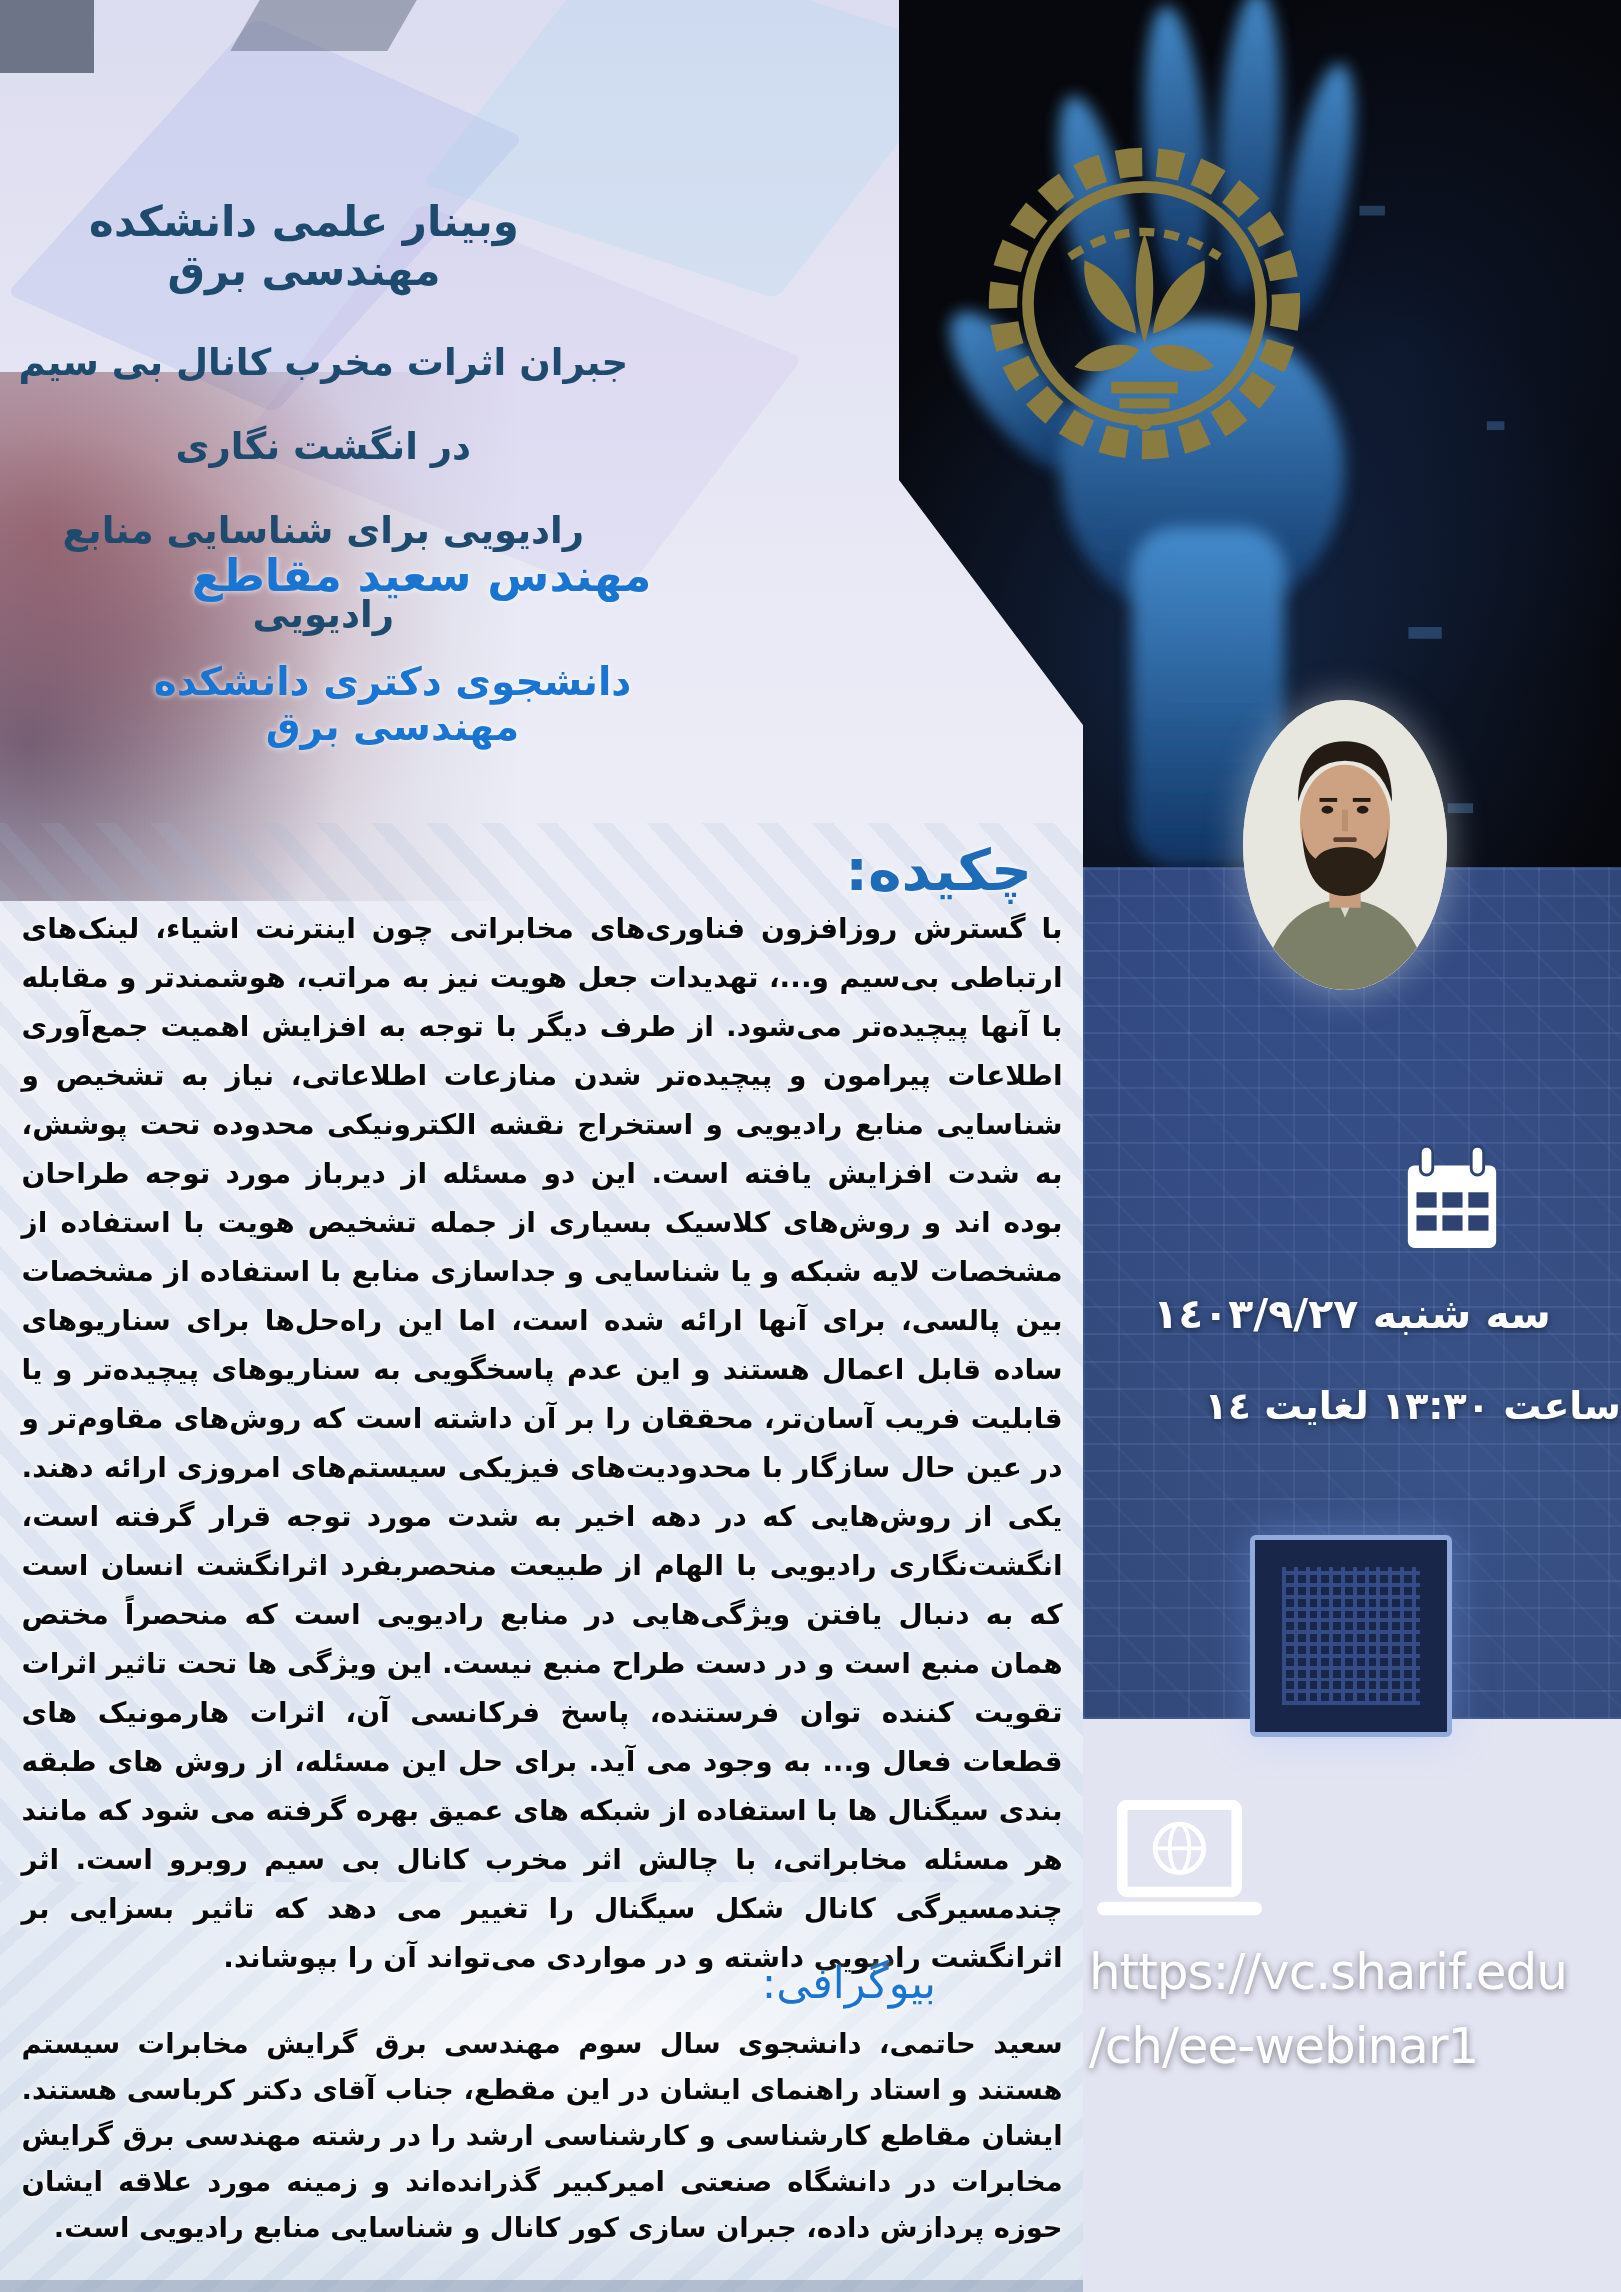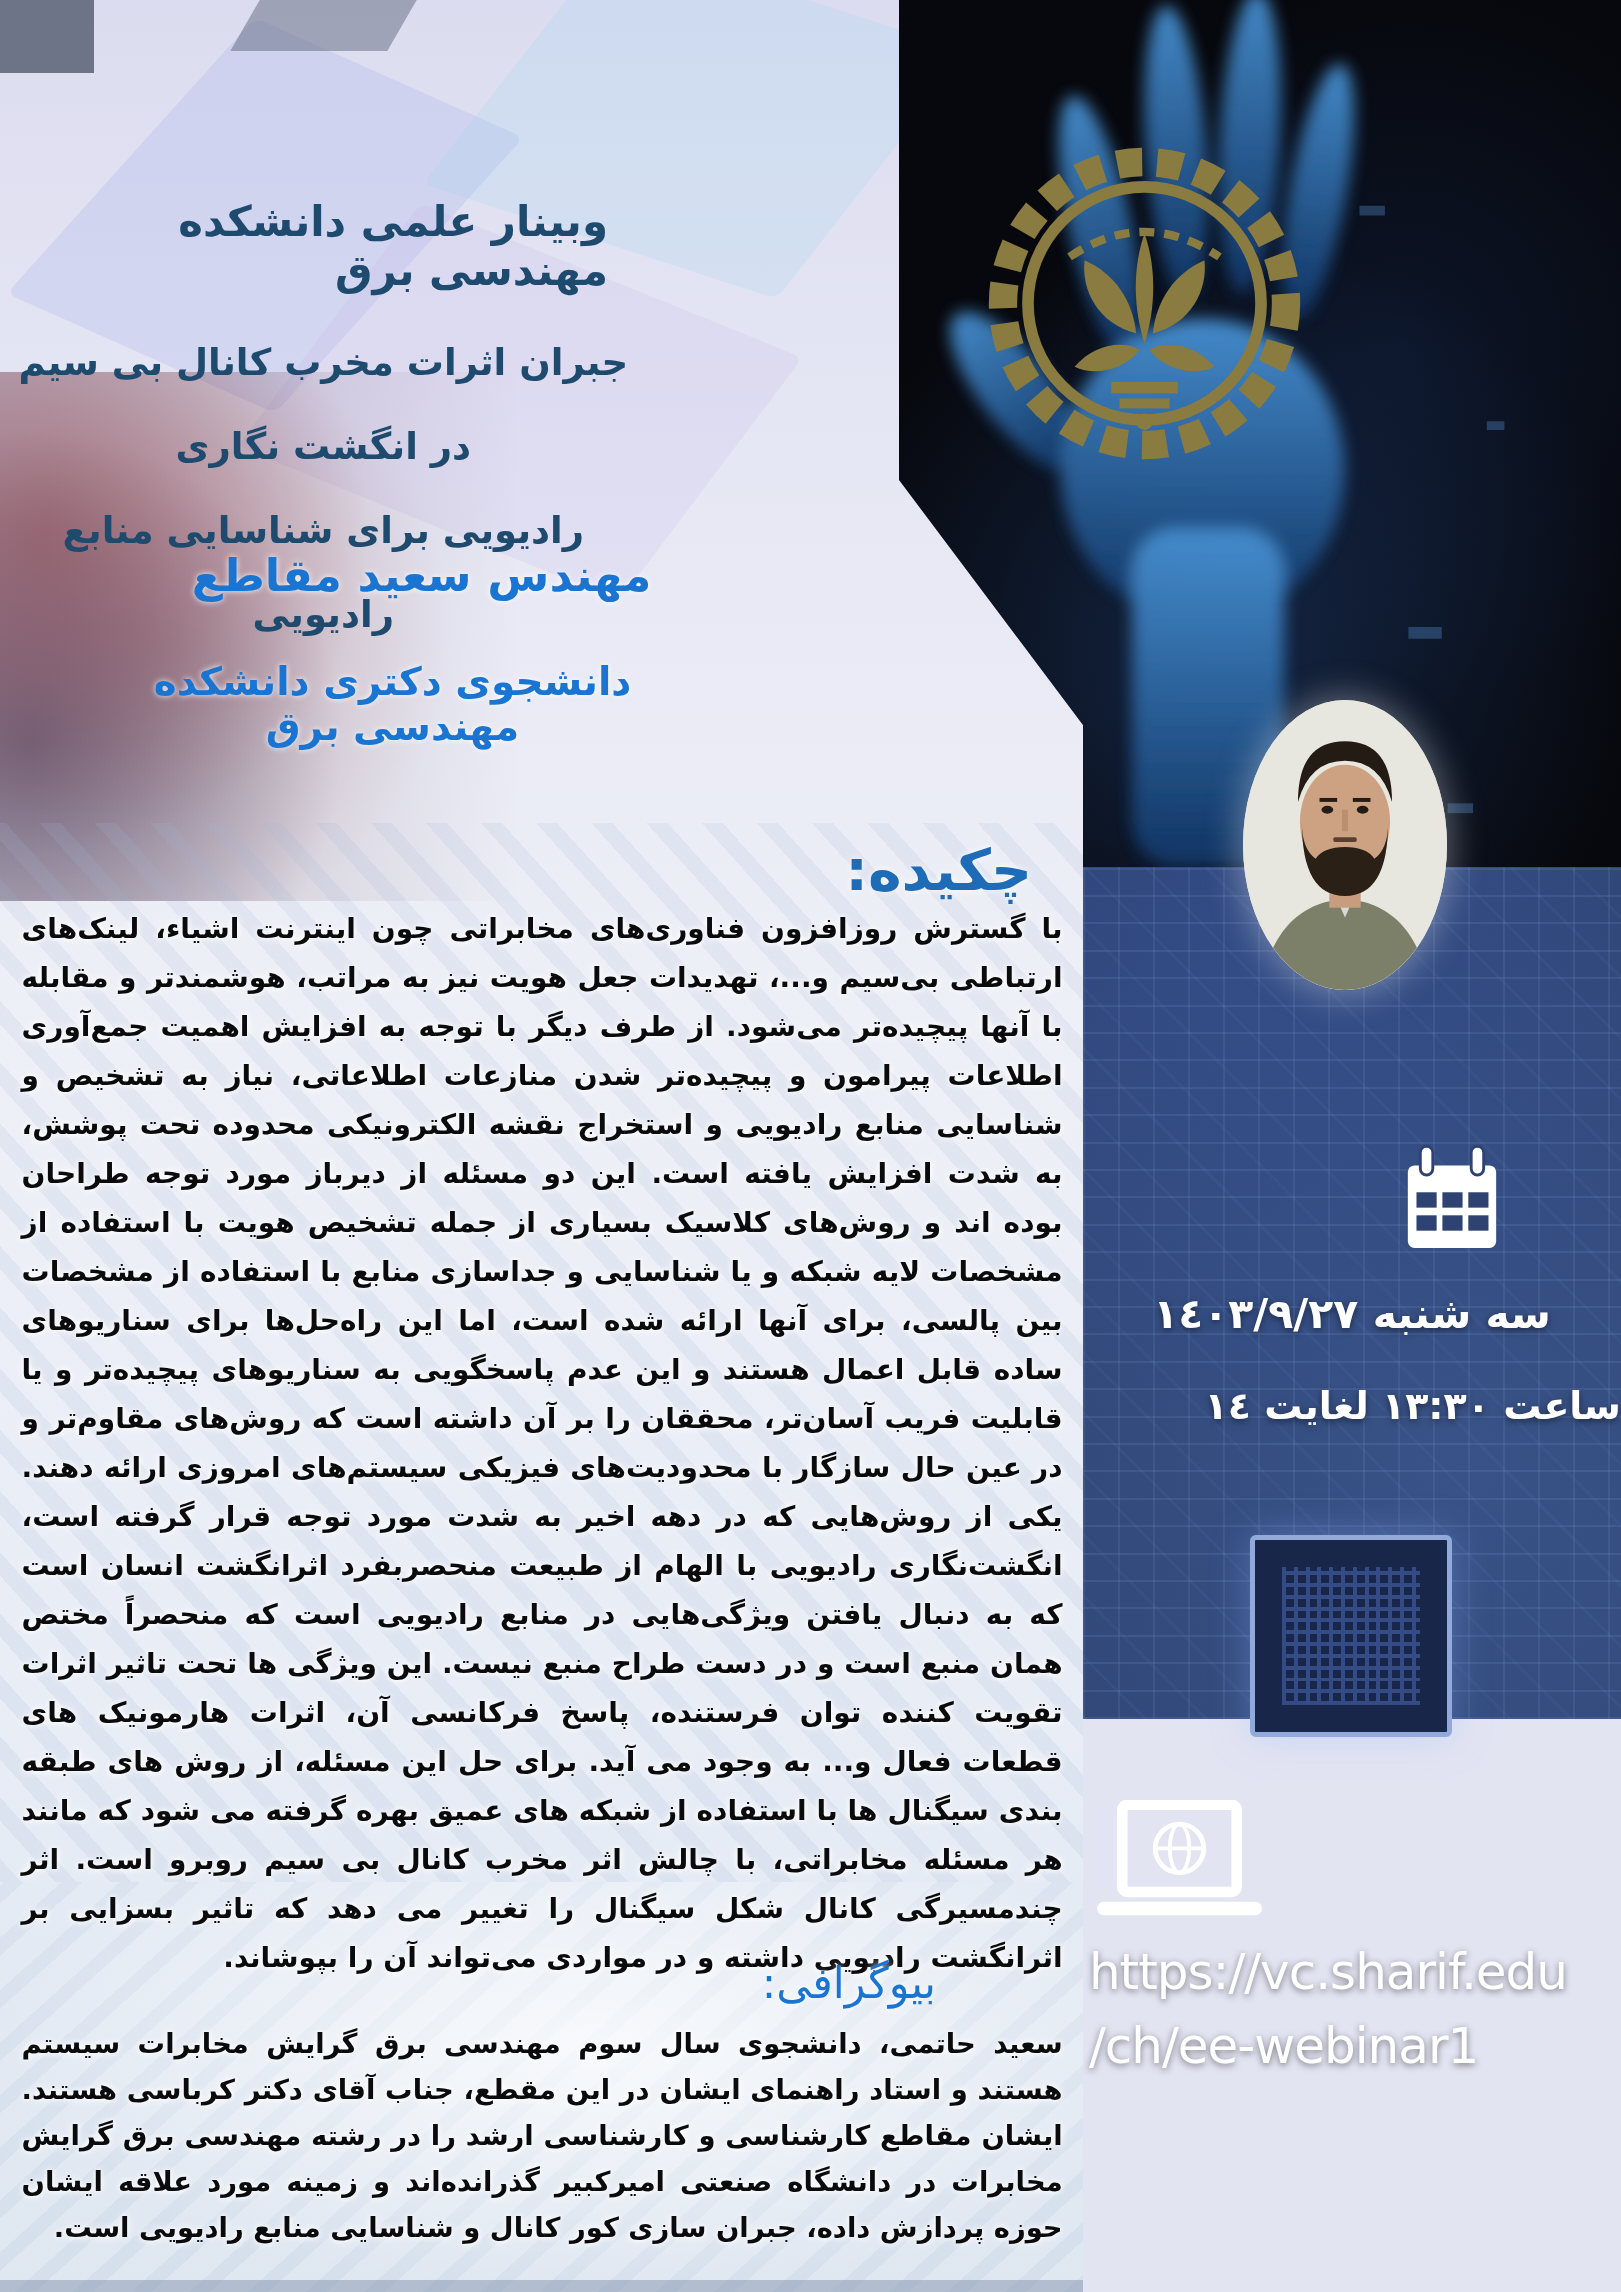--- a/index.html
+++ b/index.html
@@ -35,21 +35,21 @@
   .abstract-texture{
     position:absolute;left:0;top:823px;width:1083px;height:1059px;
     background:repeating-linear-gradient(48deg, rgba(160,180,212,.16) 0 15.7px, rgba(255,255,255,0) 15.7px 41px);
   }
   .bio-wash{position:absolute;left:0;top:1882px;width:1083px;height:411px;
     background:radial-gradient(ellipse at 55% 40%, rgba(255,255,255,.75), rgba(223,231,241,.1) 70%),
     repeating-linear-gradient(-42deg, rgba(150,175,205,.14) 0 13.7px, rgba(255,255,255,0) 13.7px 39px);}
   .bottom-strip{position:absolute;left:0;top:2280px;width:1083px;height:12.7px;background:#8d9bb4;opacity:.55;}
 
   .fa{direction:rtl;}
-  .poster-title{position:absolute;left:0;top:169px;width:608px;text-align:right;
+  .poster-title{position:absolute;left:0;top:169px;width:608px;text-align:center;
     font-size:42px;font-weight:bold;color:var(--title-navy);}
   .poster-subtitle{position:absolute;left:9.8px;top:321px;width:627px;text-align:center;
     font-size:37px;font-weight:bold;color:var(--title-navy);line-height:84px;}
   .speaker-name{position:absolute;left:98px;top:549px;width:647px;text-align:center;
     font-size:45px;font-weight:bold;color:var(--accent-blue);text-shadow:0 0 5.9px rgba(255,255,255,.9);}
   .speaker-role{position:absolute;left:69px;top:659px;width:647px;text-align:center;
     font-size:39px;font-weight:bold;color:var(--accent-blue);text-shadow:0 0 5.9px rgba(255,255,255,.9);}
   .abstract-heading{position:absolute;right:51px;top:837px;font-size:57px;font-weight:bold;
     color:var(--heading-blue);text-shadow:0 0 7.8px rgba(255,255,255,.9);}
   .abstract-body{position:absolute;left:21.6px;top:904px;width:1041px;

